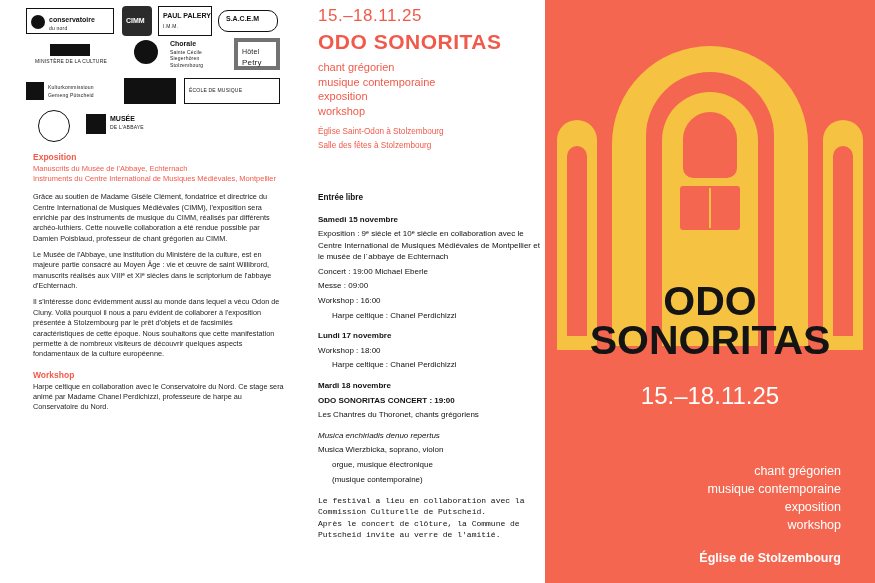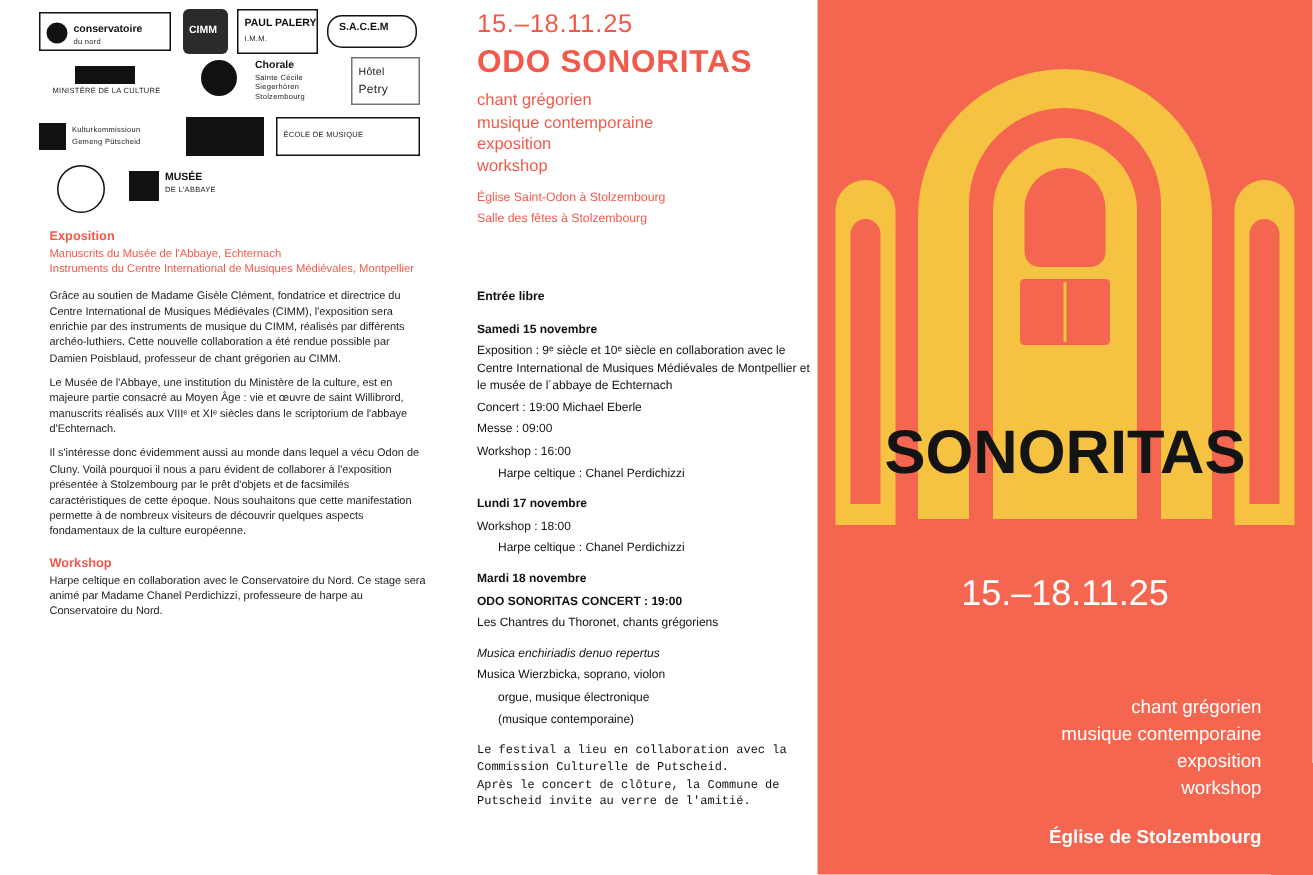--- a/index.html
+++ b/index.html
@@ -99,21 +99,21 @@
       </div>
 
       <div class="logo" style="left:112px;top:36px;width:44px;height:34px;">
         <div style="position:absolute;left:10px;top:0;width:24px;height:24px;background:#111;border-radius:50%;"></div>
       </div>
       <div class="logo" style="left:158px;top:36px;width:56px;height:34px;">
         <div class="logo-title" style="position:absolute;left:0;top:0;">Chorale</div>
         <div class="logo-txt" style="position:absolute;left:0;top:9px;width:56px;">Sainte Cécile Siegerhören Stolzembourg</div>
       </div>
 
-      <div class="logo" style="left:222px;top:34px;width:46px;height:32px;border:1px solid #737373;">
+      <div class="logo" style="left:222px;top:34px;width:46px;height:32px;border:4px solid #737373;">
         <div class="logo-txt" style="position:absolute;left:4px;top:6px;font-size:7px;">Hôtel</div>
         <div class="logo-txt" style="position:absolute;left:4px;top:16px;font-size:8px;">Petry</div>
       </div>
 
       <div class="logo" style="left:14px;top:76px;width:88px;height:24px;">
         <div style="position:absolute;left:0;top:2px;width:18px;height:18px;background:#111;"></div>
         <div class="logo-txt" style="position:absolute;left:22px;top:4px;">Kulturkommissioun</div>
         <div class="logo-txt" style="position:absolute;left:22px;top:12px;">Gemeng Pütscheid</div>
       </div>
 
@@ -195,20 +195,21 @@
   <div class="col-right">
     <div class="col-left-strip"></div>
     <div class="col-right-strip"></div>
     <div class="arch"></div>
     <div class="arch-inner"></div>
     <div class="figure"></div>
     <div class="fig-face"></div>
     <div class="book"></div>
 
     <div class="poster-title">
+      <div>ODO</div>
       <div>SONORITAS</div>
     </div>
     <div class="poster-date">15.–18.11.25</div>
     <div class="poster-list" style="white-space:pre-line;">chant grégorien
 musique contemporaine
 exposition
 workshop</div>
     <div class="poster-place">Église de Stolzembourg</div>
   </div>
 

